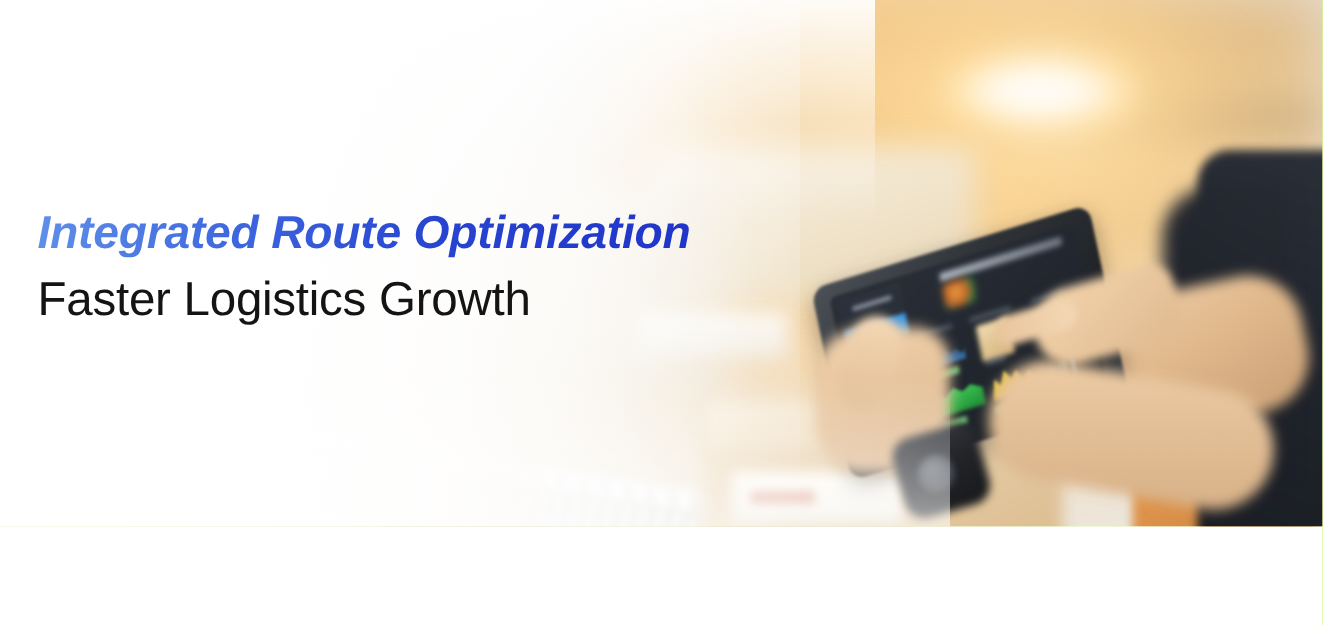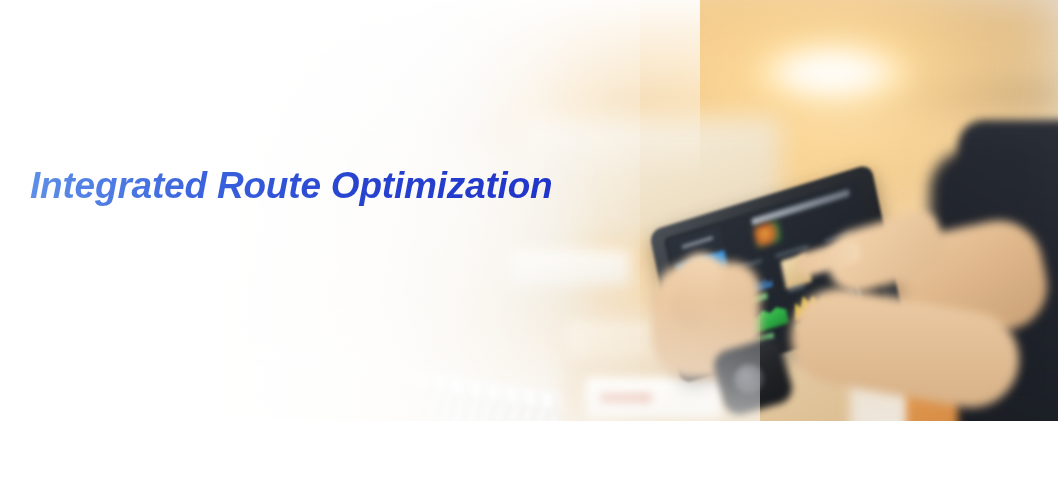--- a/index.html
+++ b/index.html
@@ -377,15 +377,18 @@
 
   <div class="layer" id="wash-soft"></div>
   <div class="layer" id="wash-top"></div>
   <div class="layer" id="wash-bottom"></div>
   <div class="layer" id="wash-left"></div>
 
   <div id="headline">
     <div class="hl-line hl-line1">
       <span class="blue-strong">Integrated Route Optimization</span>
     </div>
+    <div class="hl-line hl-line3">
+      <span>Faster Logistics Growth</span>
+    </div>
   </div>
 
 </div>
 
 </body></html>

